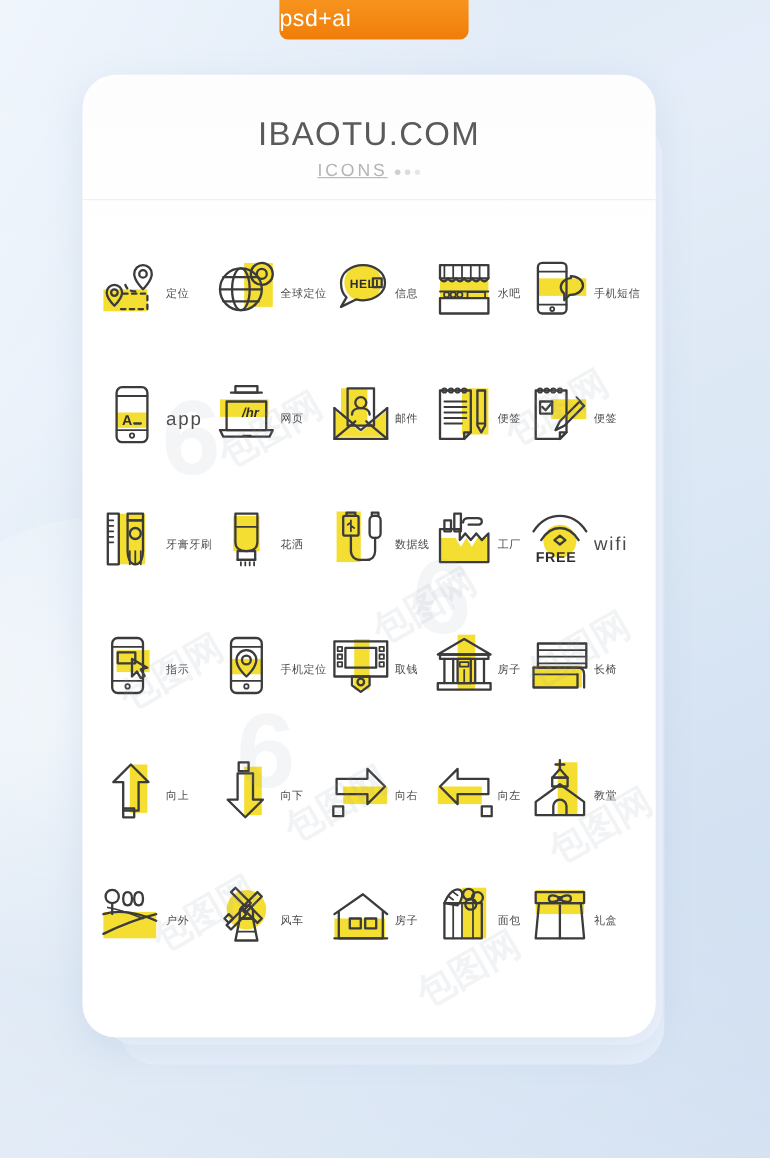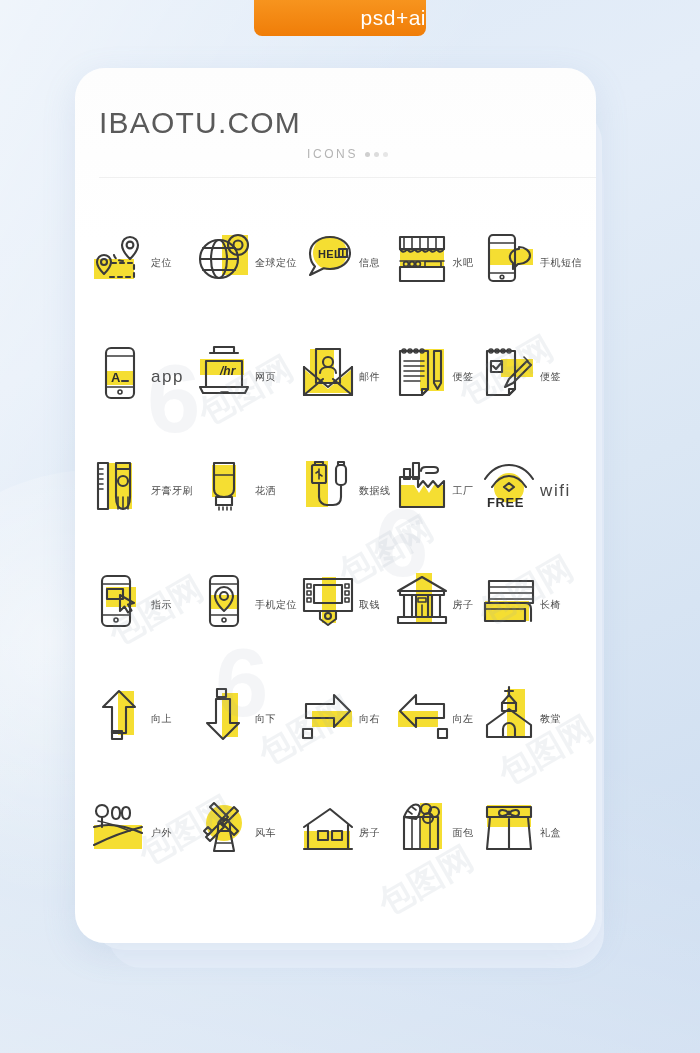--- a/index.html
+++ b/index.html
@@ -40,21 +40,21 @@
     top: 0;
     width: 172px;
     height: 36px;
     background: linear-gradient(180deg, #f7941e 0%, #f07d08 100%);
     border-radius: 0 0 8px 8px;
     color: #fff;
     font-size: 21px;
     letter-spacing: 0.5px;
     display: flex;
     align-items: center;
-    justify-content: flex-end;
+    justify-content: flex-start;
     font-weight: 400;
   }
 
   
   .card-back-2 {
     position: absolute;
     left: 108px;
     top: 148px;
     width: 496px;
     height: 820px;
@@ -78,41 +78,42 @@
     height: 875px;
     background: linear-gradient(180deg, #fdfdfd 0%, #ffffff 20%, #ffffff 100%);
     border-radius: 30px;
     box-shadow: 0 10px 34px rgba(120,150,190,0.16);
     overflow: hidden;
   }
 
   
   .card-header {
     padding-top: 38px;
+    text-align: center;
     border-bottom: 1px solid #f0f0f0;
     padding-bottom: 16px;
-    margin-left: 24px;
   }
   .brand {
     font-size: 30px;
     letter-spacing: 1.2px;
     color: #5a5a5a;
     font-weight: 400;
   }
   .subline {
     margin-top: 7px;
     display: flex;
     align-items: center;
     justify-content: center;
     gap: 7px;
   }
   .subtitle {
-    font-size: 12px;
+    font-size: 16px;
     letter-spacing: 2.6px;
     color: #b4b4b4;
+    text-decoration: underline;
   }
   .dots { display: flex; gap: 4px; align-items: center; }
   .dots i {
     display: block; width: 5px; height: 5px; border-radius: 50%;
     background: #cfcfcf;
   }
   .dots i:nth-child(2) { background: #dcdcdc; }
   .dots i:nth-child(3) { background: #e6e6e6; }
 
   

